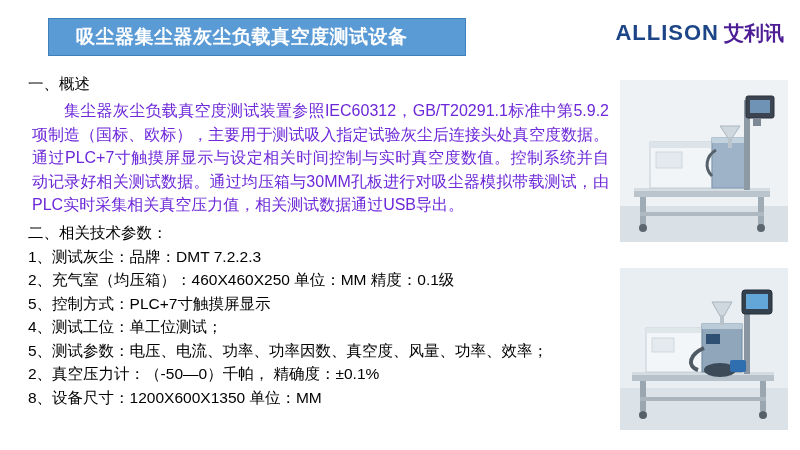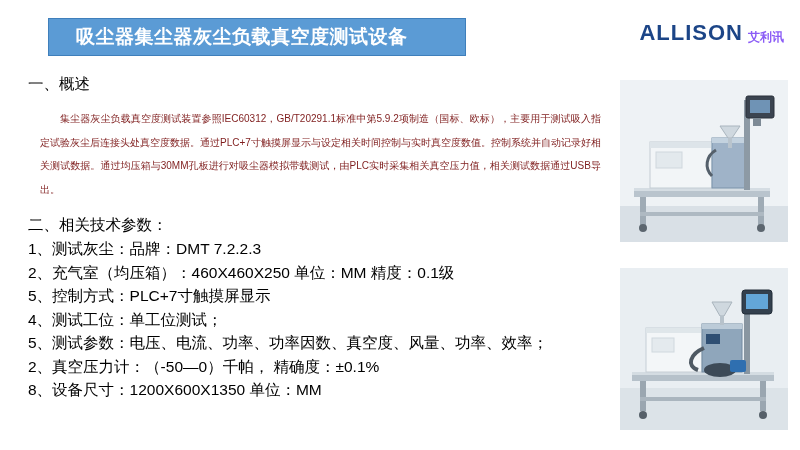--- a/index.html
+++ b/index.html
@@ -42,54 +42,54 @@
     letter-spacing: 0.5px;
     white-space: nowrap;
   }
 
   
   .logo {
     position: absolute;
     right: 16px;
     top: 20px;
     display: flex;
-    align-items: flex-end;
+    align-items: flex-start;
     gap: 5px;
   }
   .logo .brand-en {
     color: #1c4587;
     font-size: 22px;
     font-weight: bold;
     letter-spacing: 1px;
     font-family: "Liberation Sans", sans-serif;
   }
   .logo .brand-cn {
-    color: #8b5cf6;
-    font-size: 12px;
+    color: #4c1d95;
+    font-size: 20px;
     font-weight: bold;
   }
 
   
   .content {
     position: absolute;
     left: 28px;
     top: 72px;
     width: 585px;
   }
   .sec-head {
     font-size: 15.5px;
     color: #000000;
     line-height: 23px;
     margin: 0 0 1px 0;
   }
   .para {
-    font-size: 10px;
-    color: #7f1d1d;
+    font-size: 16px;
+    color: #6d28d9;
     line-height: 23.5px;
-    margin: 12px;
+    margin: 4px;
     text-indent: 2em;
     text-align: justify;
   }
   .spec-list {
     margin: 0;
     padding: 0;
     list-style: none;
   }
   .spec-list li {
     font-size: 15.5px;

